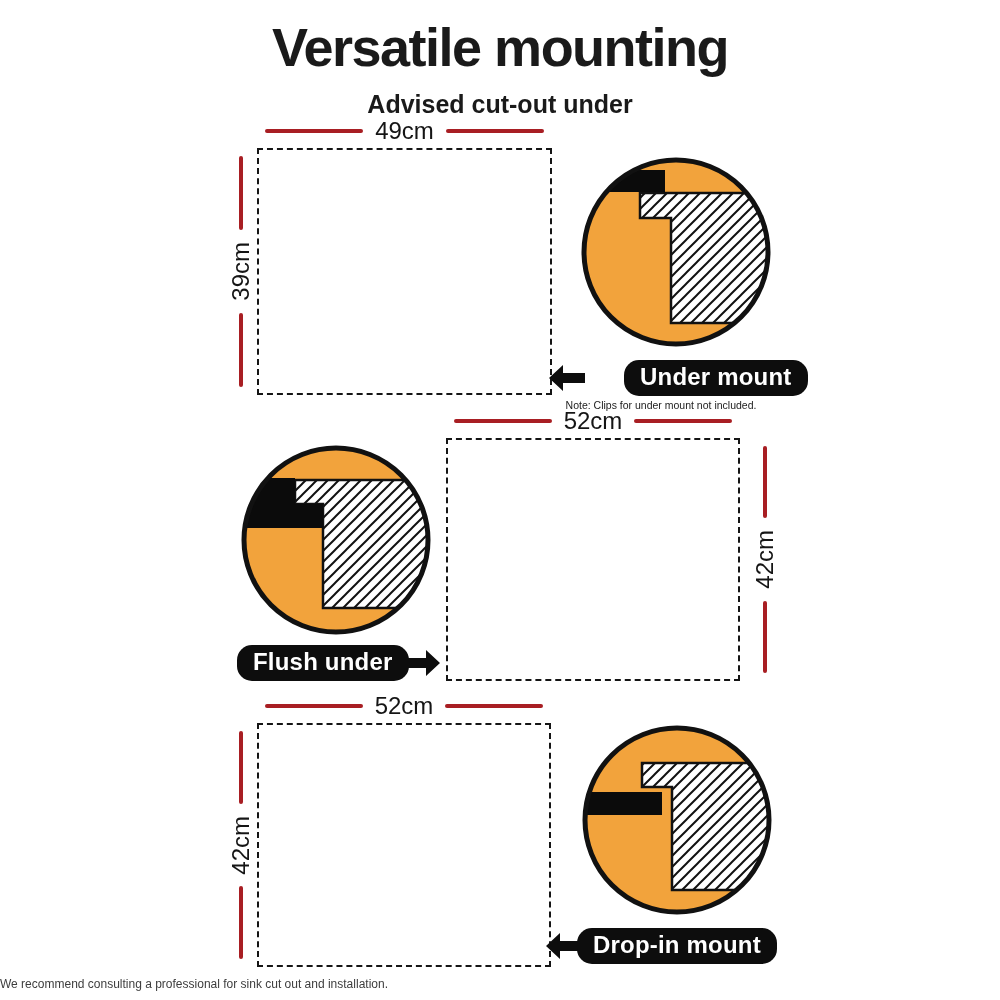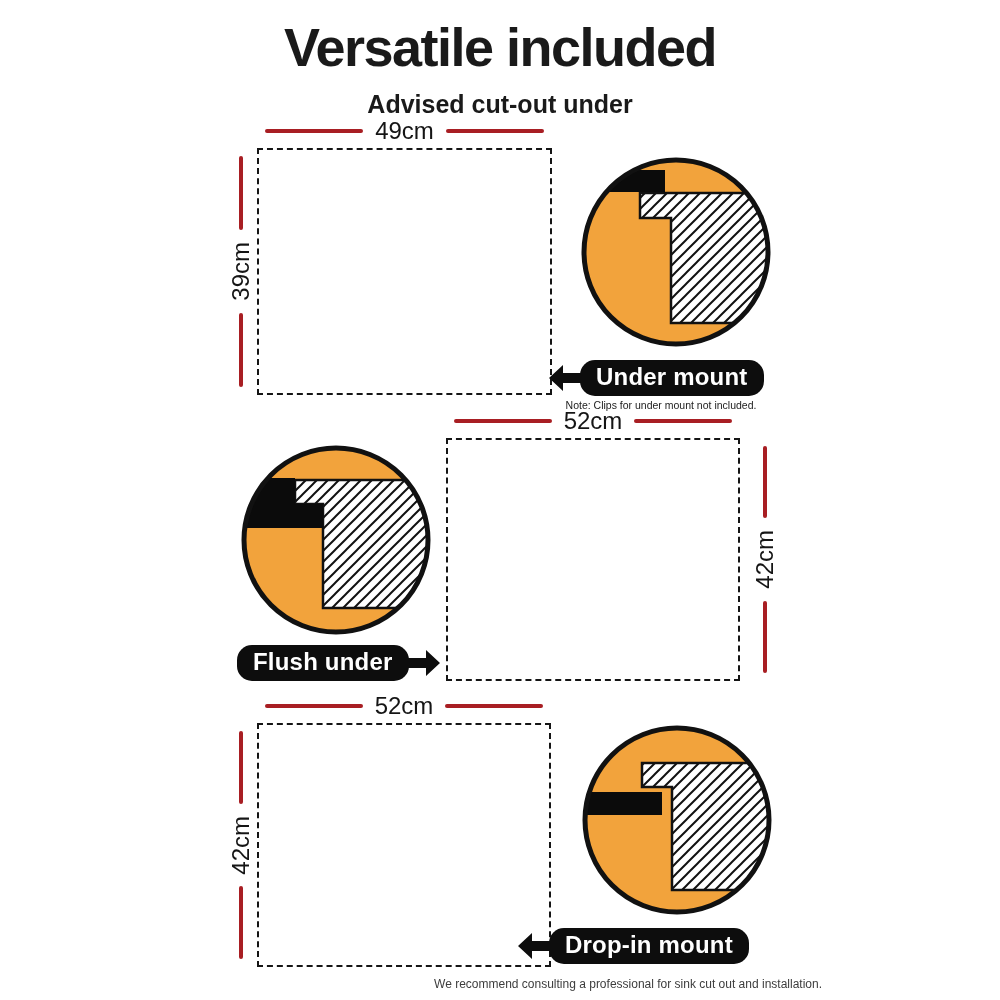--- a/index.html
+++ b/index.html
@@ -53,30 +53,30 @@
     padding:3px 16px 5px 16px;border-radius:15px;white-space:nowrap;
   }
   .arrow{flex:0 0 auto;}
   .arrow.left{margin-right:-5px;}
   .arrow.right{margin-left:-5px;}
 
   .note{
     position:absolute;font-size:10.5px;font-weight:400;color:#222222;white-space:nowrap;
   }
   .footer{
-    position:absolute;left:0;top:977px;width:822px;text-align:right;
+    position:absolute;left:0;top:977px;width:822px;text-align:left;
     font-size:12px;color:#3d3d3d;
   }
 </style>
 </head>
 <body>
 
 <div class="canvas">
 
-  <div class="title">Versatile included</div>
+  <div class="title">Versatile mounting</div>
   <div class="subtitle">Advised cut-out under</div>
 
   <div class="dim-row" style="left:257px;top:117px;width:295px;">
     <span class="dline"></span>
     <span class="dim-text">49cm</span>
     <span class="dline"></span>
   </div>
 
   <div class="dim-col" style="left:226px;top:150px;height:243px;">
     <span class="dline"></span>
@@ -97,21 +97,21 @@
       </pattern>
     </defs>
     <circle cx="100" cy="100" r="92" style="fill:var(--orange)"></circle>
     <g clip-path="url(#clip1)">
       <polygon points="64,41 215,41 215,171 95,171 95,66 64,66" fill="url(#hatch1)" stroke="#111111" stroke-width="2.5"></polygon>
       <rect x="12" y="18" width="77" height="22" fill="#0b0b0b"></rect>
     </g>
     <circle cx="100" cy="100" r="92" fill="none" stroke="#111111" stroke-width="5"></circle>
   </svg>
 
-  <div class="pill-row" style="left:549px;top:360px;">
+  <div class="pill-row" style="left:549px;top:360px;gap:44px;">
     <svg class="arrow left" width="36" height="30" viewBox="0 0 36 30">
       <path d="M36,10 L14,10 L14,2 L0,15 L14,28 L14,20 L36,20 Z" fill="#0D0D0D"></path>
     </svg>
     <span class="pill">Under mount</span>
   </div>
 
   <div class="note" style="left:556px;top:399px;width:210px;text-align:center;">Note: Clips for under mount not included.</div>
 
   <svg class="diagram" style="left:236px;top:440px;" viewBox="0 0 200 200">
     <defs>
@@ -177,21 +177,21 @@
       </pattern>
     </defs>
     <circle cx="100" cy="100" r="92" style="fill:var(--orange)"></circle>
     <g clip-path="url(#clip3)">
       <polygon points="65,43 215,43 215,170 95,170 95,67 65,67" fill="url(#hatch3)" stroke="#111111" stroke-width="2.5"></polygon>
       <rect x="0" y="72" width="85" height="23" fill="#0b0b0b"></rect>
     </g>
     <circle cx="100" cy="100" r="92" fill="none" stroke="#111111" stroke-width="5"></circle>
   </svg>
 
-  <div class="pill-row" style="left:518px;top:928px;text-align:center;">
+  <div class="pill-row" style="left:546px;top:928px;text-align:center;">
     <svg class="arrow left" width="36" height="30" viewBox="0 0 36 30">
       <path d="M36,10 L14,10 L14,2 L0,15 L14,28 L14,20 L36,20 Z" fill="#0D0D0D"></path>
     </svg>
     <span class="pill">Drop-in mount</span>
   </div>
 
   <div class="footer">We recommend consulting a professional for sink cut out and installation.</div>
 
 </div>
 

